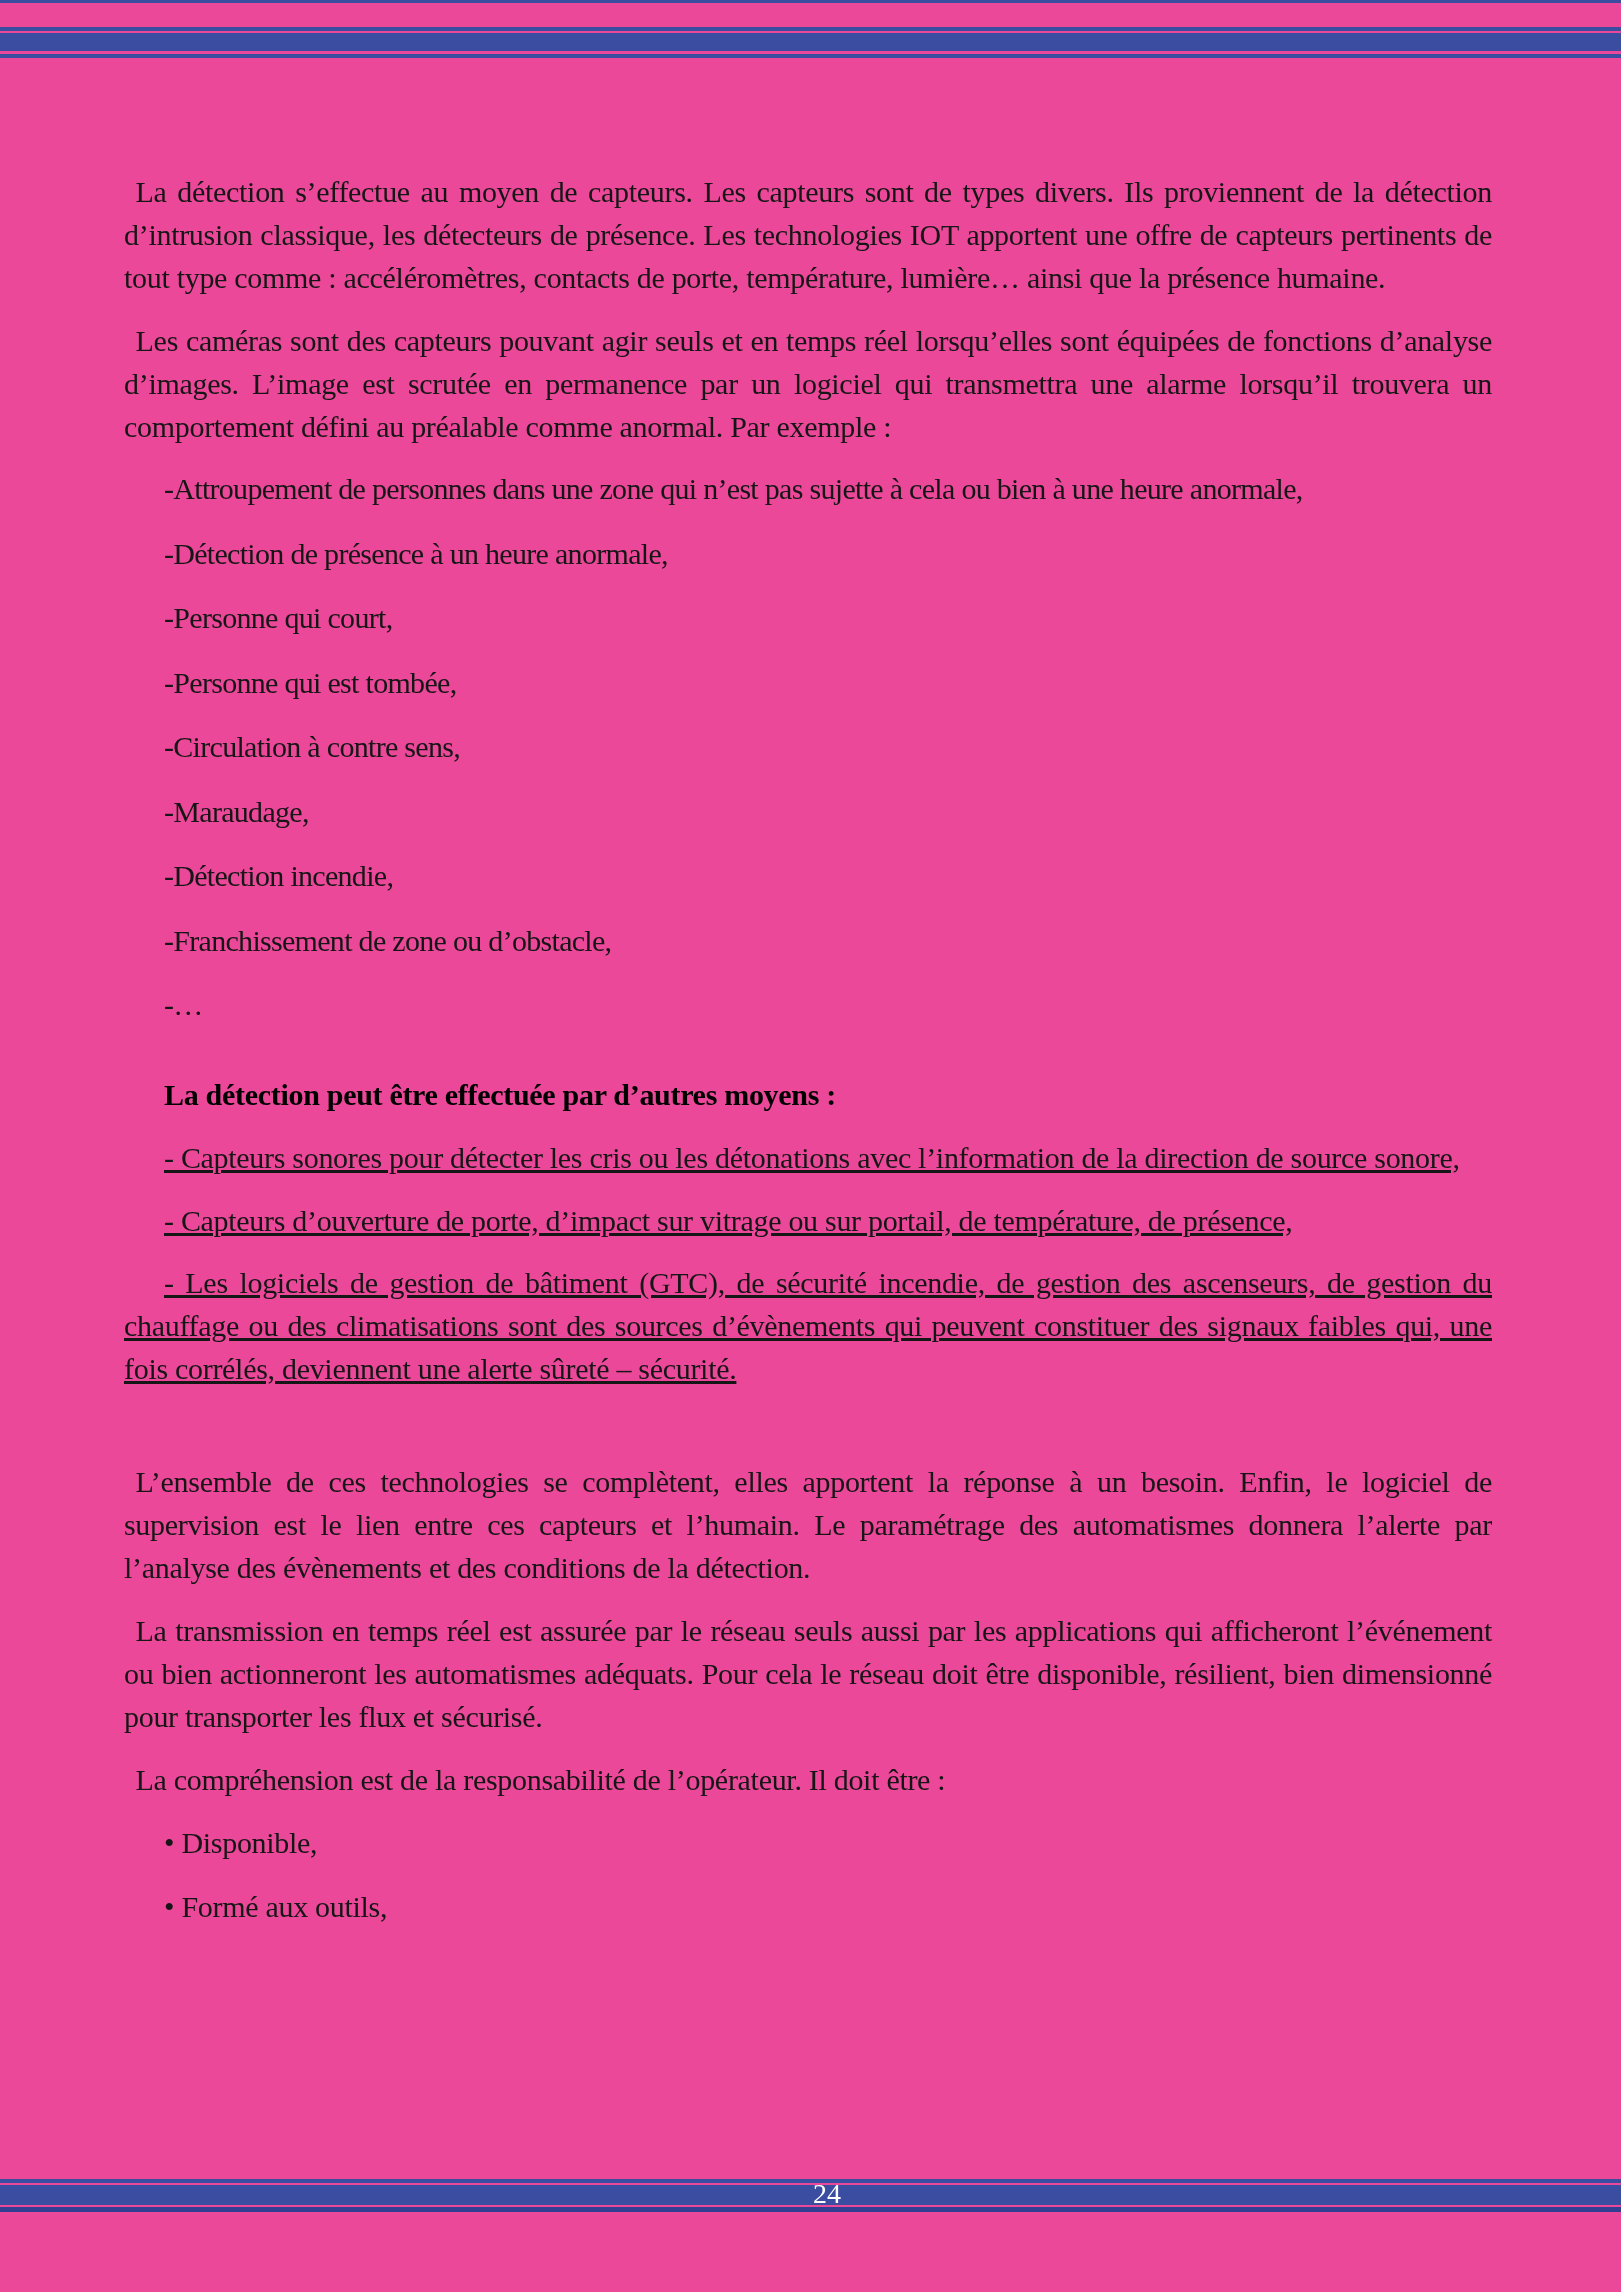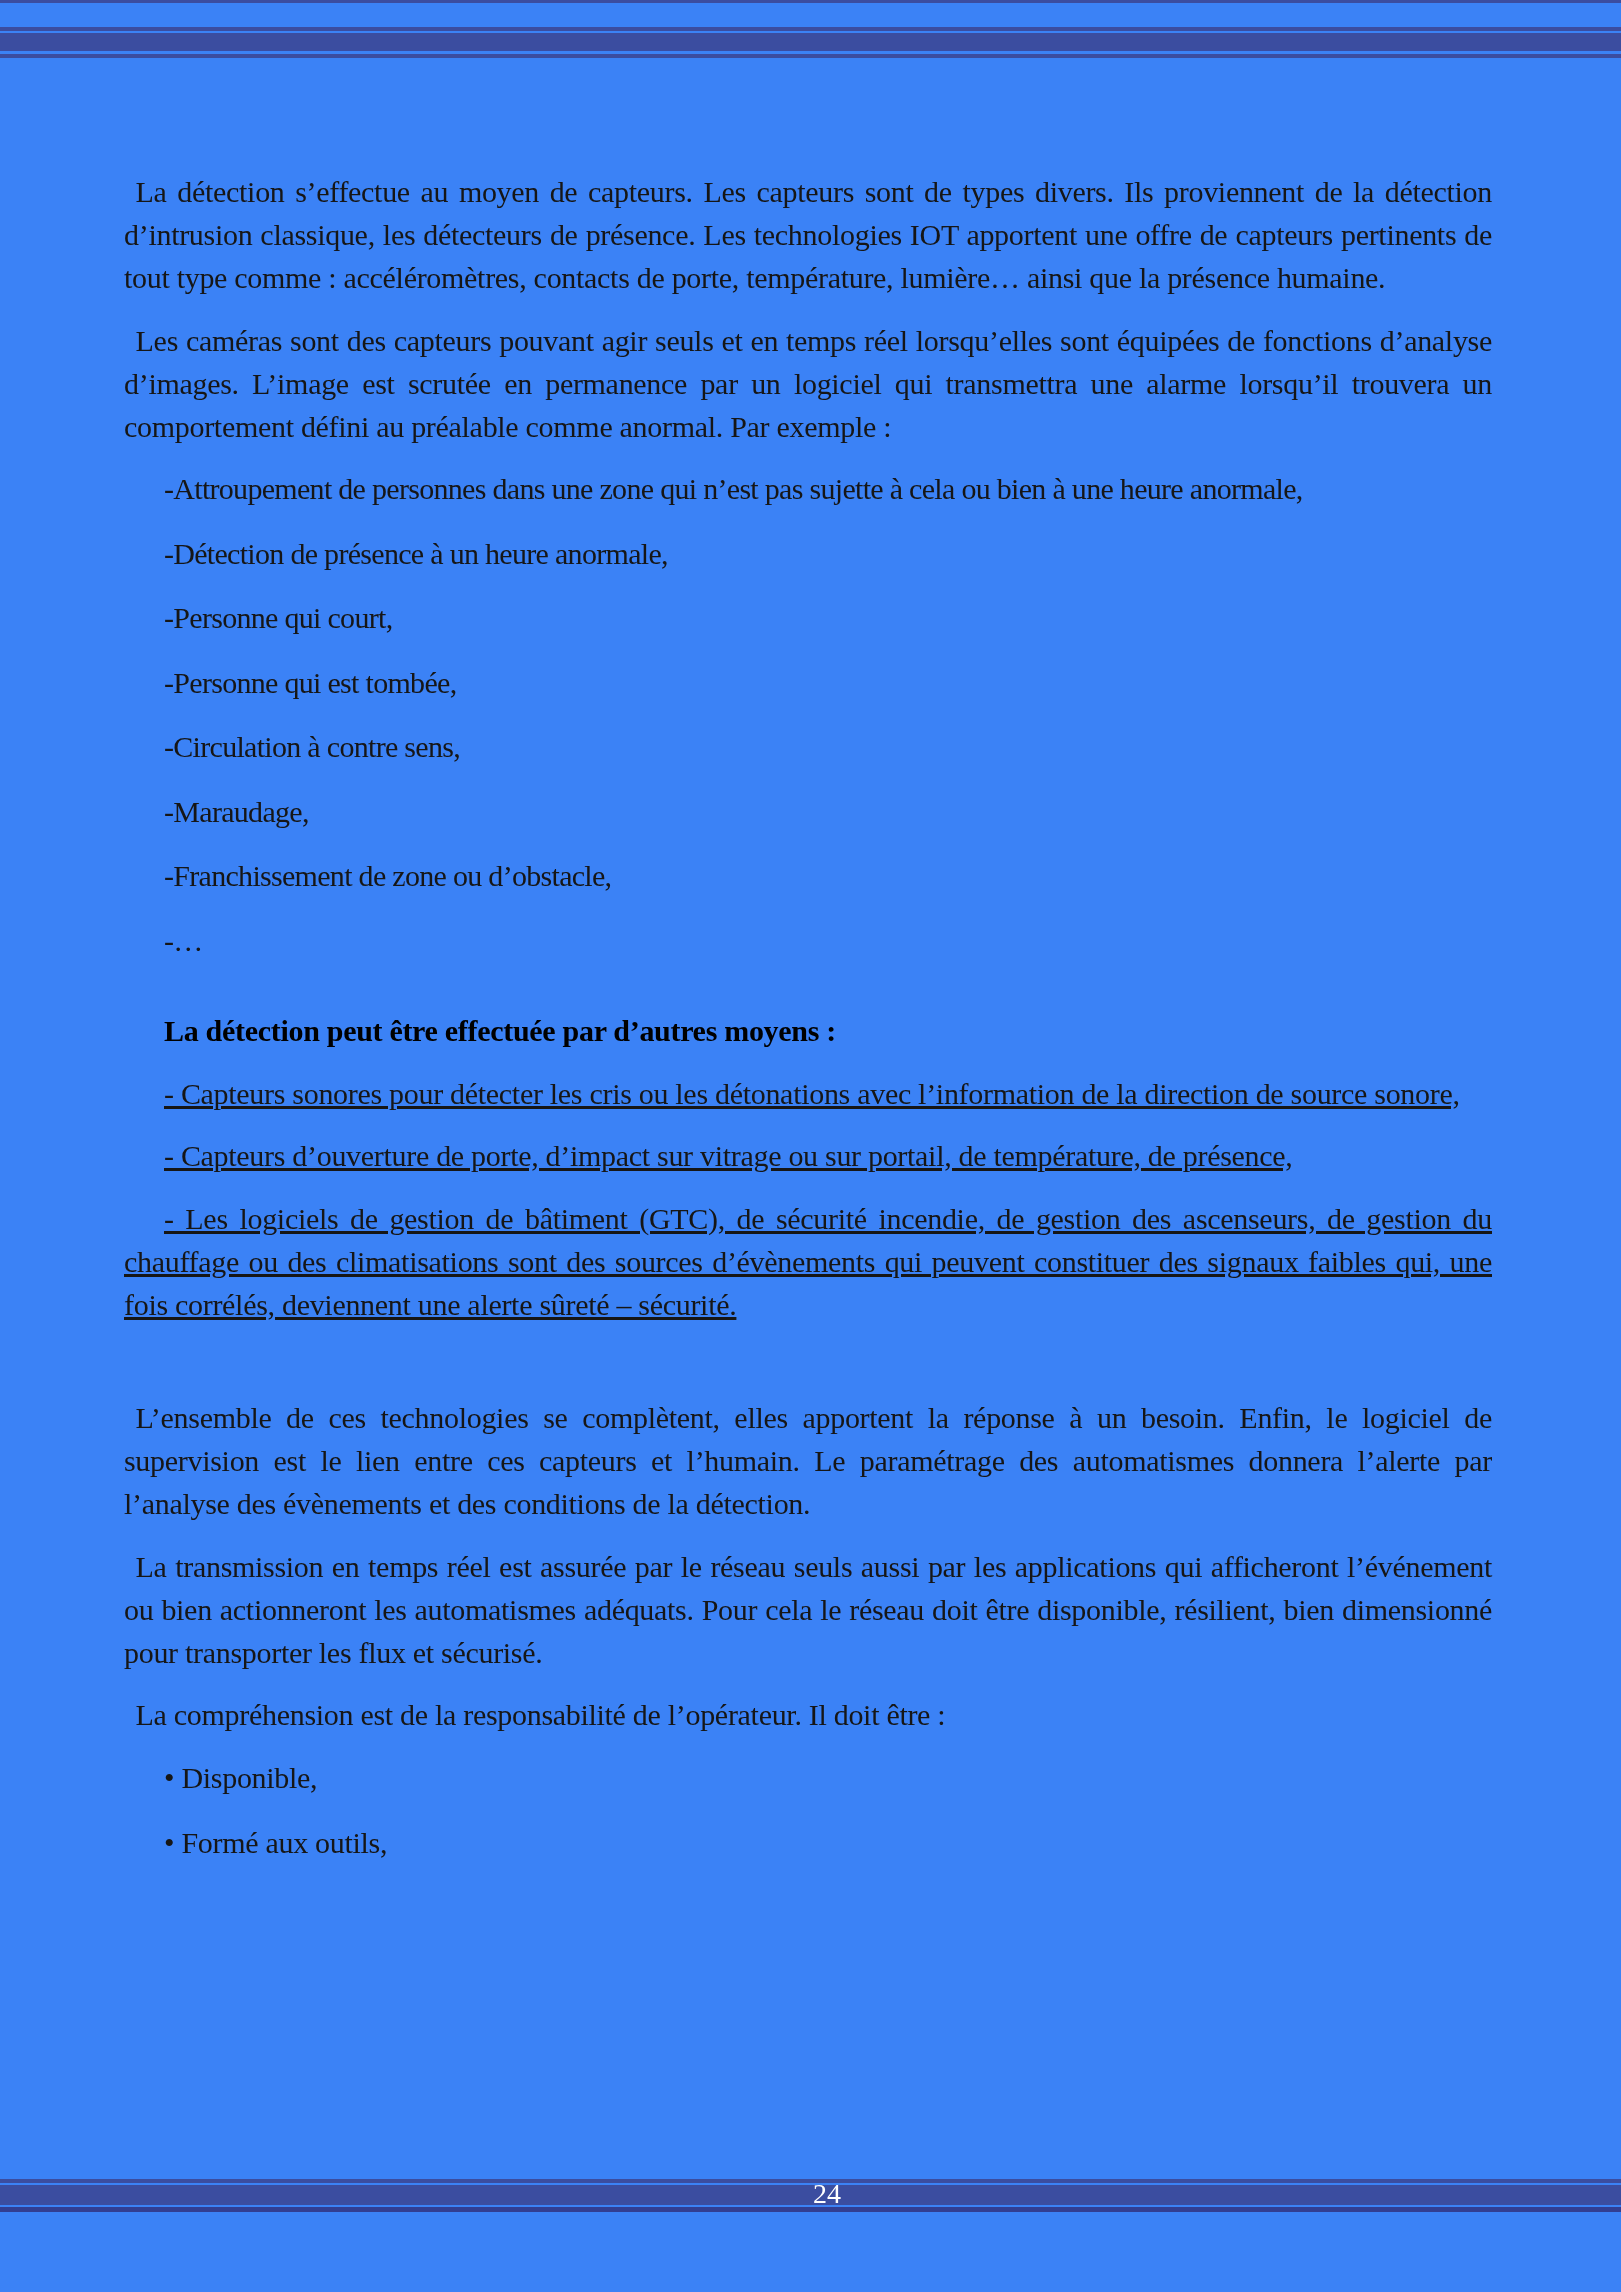--- a/index.html
+++ b/index.html
@@ -1,20 +1,20 @@
 <!DOCTYPE html>
 <html style="font-size:14.3px"><head>
 <meta charset="utf-8">
 <style>
   html, body { margin: 0; padding: 0; background: #ffffff; }
   .page {
     position: relative;
     width: 1622px;
     height: 2293px;
-    background: #3b82f6;
+    background: #ec4899;
     overflow: hidden;
     font-family: "Liberation Serif", "DejaVu Serif", serif;
     color: #161616;
   }
   
   .hline { position: absolute; left: 0; right: 0; }
   .top-edge      { top: 0;      height: 2.7px;  background: #3b4da0; }
   .top-thin-1    { top: 27px;   height: 3.6px;  background: #3b4da0; }
   .top-thick     { top: 33px;   height: 18px; background: #3b4da0; }
   .top-thin-2    { top: 54px;   height: 3.6px;  background: #3b4da0; }
@@ -84,20 +84,21 @@
 
     <p>Les caméras sont des capteurs pouvant agir seuls et en temps réel lorsqu’elles sont équipées de fonctions d’analyse d’images. L’image est scrutée en permanence par un logiciel qui transmettra une alarme lorsqu’il trouvera un comportement défini au préalable comme anormal. Par exemple :</p>
 
     <div class="list-examples">
       <p>-Attroupement de personnes dans une zone qui n’est pas sujette à cela ou bien à une heure anormale,</p>
       <p>-Détection de présence à un heure anormale,</p>
       <p>-Personne qui court,</p>
       <p>-Personne qui est tombée,</p>
       <p>-Circulation à contre sens,</p>
       <p>-Maraudage,</p>
+      <p>-Détection incendie,</p>
       <p>-Franchissement de zone ou d’obstacle,</p>
       <p>-…</p>
     </div>
 
     <p class="section-heading">La détection peut être effectuée par d’autres moyens :</p>
 
     <div class="list-means">
       <p>- Capteurs sonores pour détecter les cris ou les détonations avec l’information de la direction de source sonore,</p>
       <p>- Capteurs d’ouverture de porte, d’impact sur vitrage ou sur portail, de température, de présence,</p>
       <p>- Les logiciels de gestion de bâtiment (GTC), de sécurité incendie, de gestion des ascenseurs, de gestion du chauffage ou des climatisations sont des sources d’évènements qui peuvent constituer des signaux faibles qui, une fois corrélés, deviennent une alerte sûreté – sécurité.</p>

